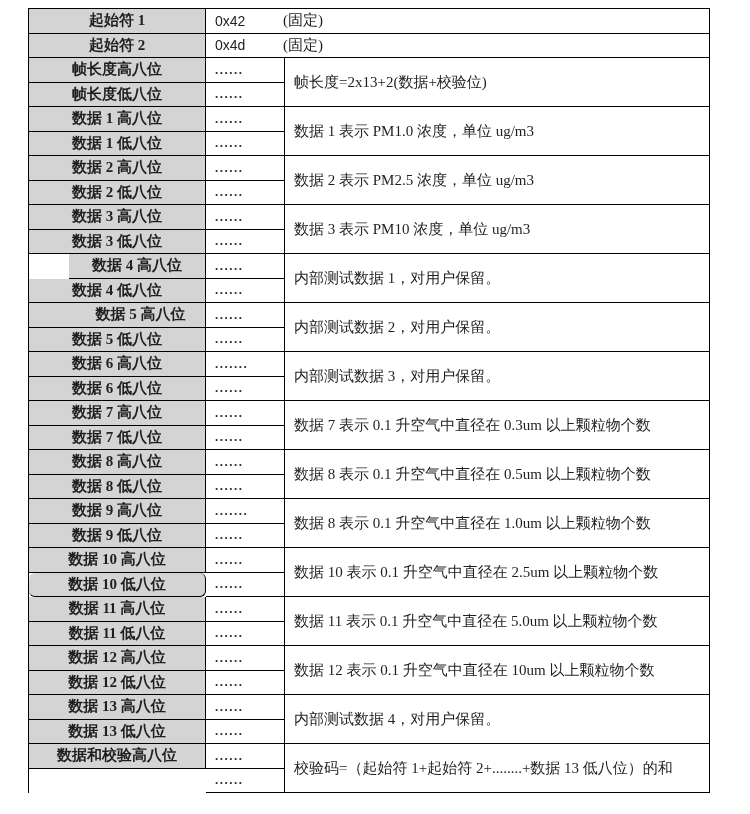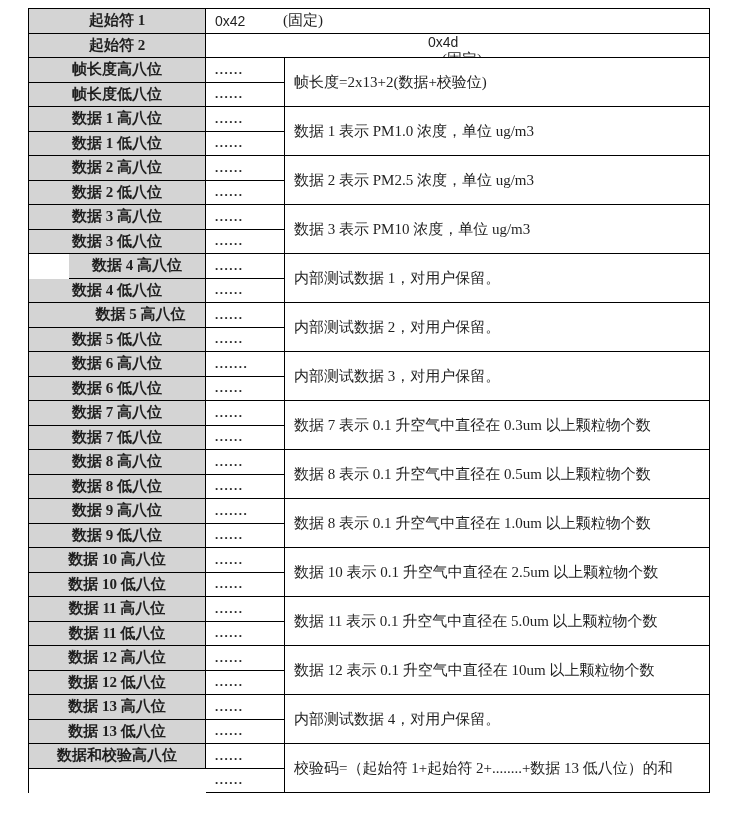--- a/index.html
+++ b/index.html
@@ -67,21 +67,21 @@
 </head>
 <body>
 
 <div class="frame-table" id="frame-table">
     <div class="cell label-cell" style="grid-area: 1 / 1;">起始符 1</div>
     <div class="cell merged-value-cell" style="grid-area: 1 / 2 / auto / span 2;">
       <span class="hexval">0x42</span>
       <span class="fixnote">(固定)</span>
     </div>
     <div class="cell label-cell" style="grid-area: 2 / 1;">起始符 2</div>
-    <div class="cell merged-value-cell" style="grid-area: 2 / 2 / auto / span 2; flex-direction: column;">
+    <div class="cell merged-value-cell" style="grid-area: 2 / 2 / auto / span 2;">
       <span class="hexval">0x4d</span>
       <span class="fixnote">(固定)</span>
     </div>
     <div class="cell label-cell" style="grid-area: 3 / 1;">帧长度高八位</div>
     <div class="cell value-cell" style="grid-area: 3 / 2;">......</div>
     <div class="cell label-cell" style="grid-area: 4 / 1;">帧长度低八位</div>
     <div class="cell value-cell" style="grid-area: 4 / 2;">......</div>
     <div class="cell label-cell" style="grid-area: 5 / 1;">数据 1 高八位</div>
     <div class="cell value-cell" style="grid-area: 5 / 2;">......</div>
     <div class="cell label-cell" style="grid-area: 6 / 1;">数据 1 低八位</div>
@@ -113,21 +113,21 @@
     <div class="cell label-cell" style="grid-area: 19 / 1;">数据 8 高八位</div>
     <div class="cell value-cell" style="grid-area: 19 / 2;">......</div>
     <div class="cell label-cell" style="grid-area: 20 / 1;">数据 8 低八位</div>
     <div class="cell value-cell" style="grid-area: 20 / 2;">......</div>
     <div class="cell label-cell" style="grid-area: 21 / 1;">数据 9 高八位</div>
     <div class="cell value-cell" style="grid-area: 21 / 2;">.......</div>
     <div class="cell label-cell" style="grid-area: 22 / 1;">数据 9 低八位</div>
     <div class="cell value-cell" style="grid-area: 22 / 2;">......</div>
     <div class="cell label-cell" style="grid-area: 23 / 1;">数据 10 高八位</div>
     <div class="cell value-cell" style="grid-area: 23 / 2;">......</div>
-    <div class="cell label-cell" style="grid-area: 24 / 1;">数据 10 低八位</div>
+    <div class="cell label-cell" style="grid-area: 24 / 1; border-radius: 6px;">数据 10 低八位</div>
     <div class="cell value-cell" style="grid-area: 24 / 2;">......</div>
     <div class="cell label-cell" style="grid-area: 25 / 1;">数据 11 高八位</div>
     <div class="cell value-cell" style="grid-area: 25 / 2;">......</div>
     <div class="cell label-cell" style="grid-area: 26 / 1;">数据 11 低八位</div>
     <div class="cell value-cell" style="grid-area: 26 / 2;">......</div>
     <div class="cell label-cell" style="grid-area: 27 / 1;">数据 12 高八位</div>
     <div class="cell value-cell" style="grid-area: 27 / 2;">......</div>
     <div class="cell label-cell" style="grid-area: 28 / 1;">数据 12 低八位</div>
     <div class="cell value-cell" style="grid-area: 28 / 2;">......</div>
     <div class="cell label-cell" style="grid-area: 29 / 1;">数据 13 高八位</div>

